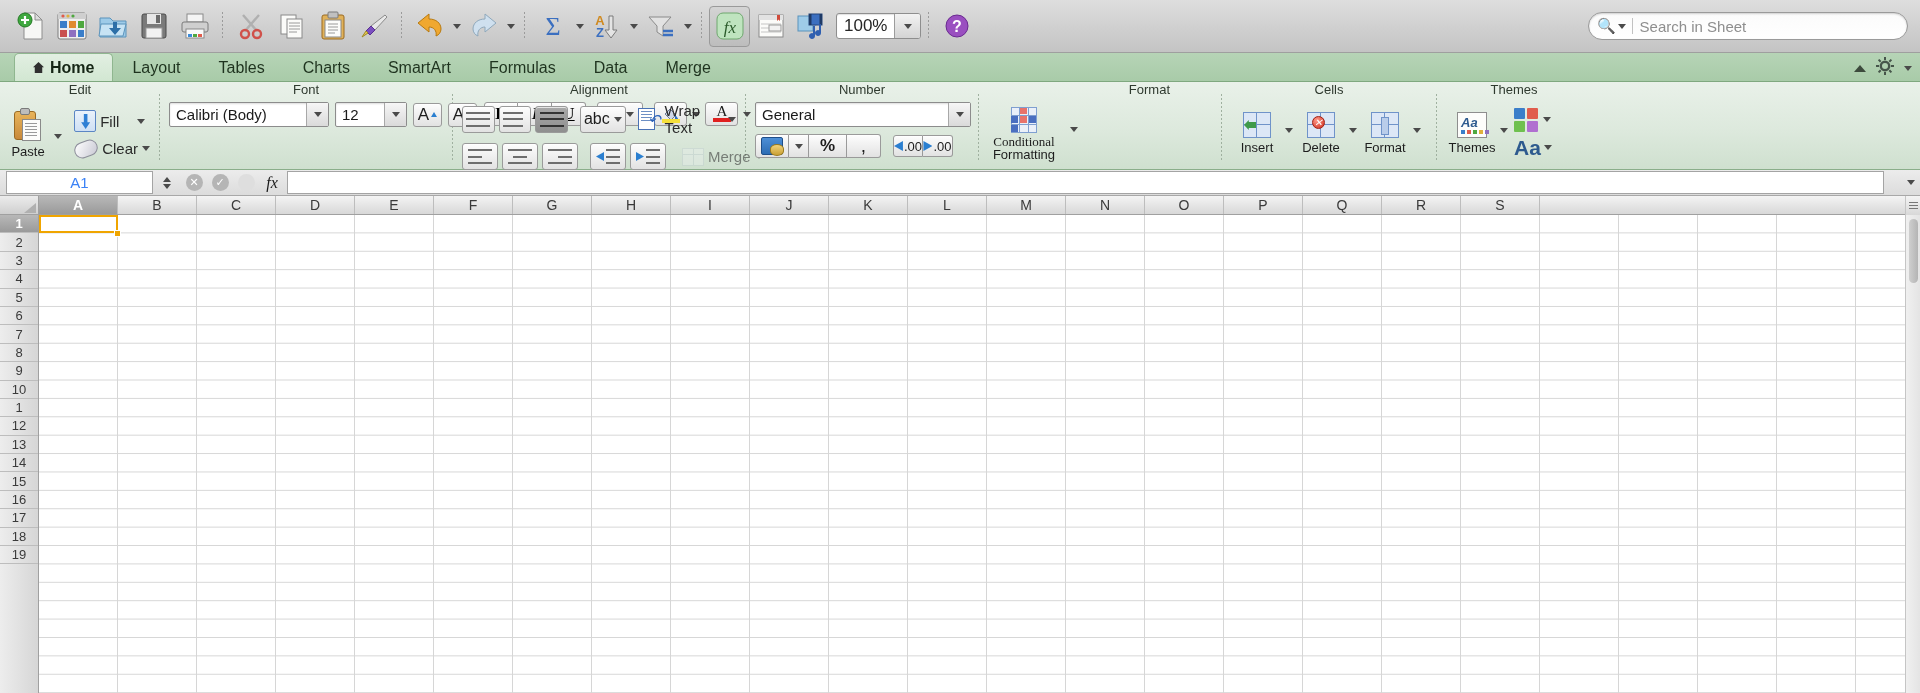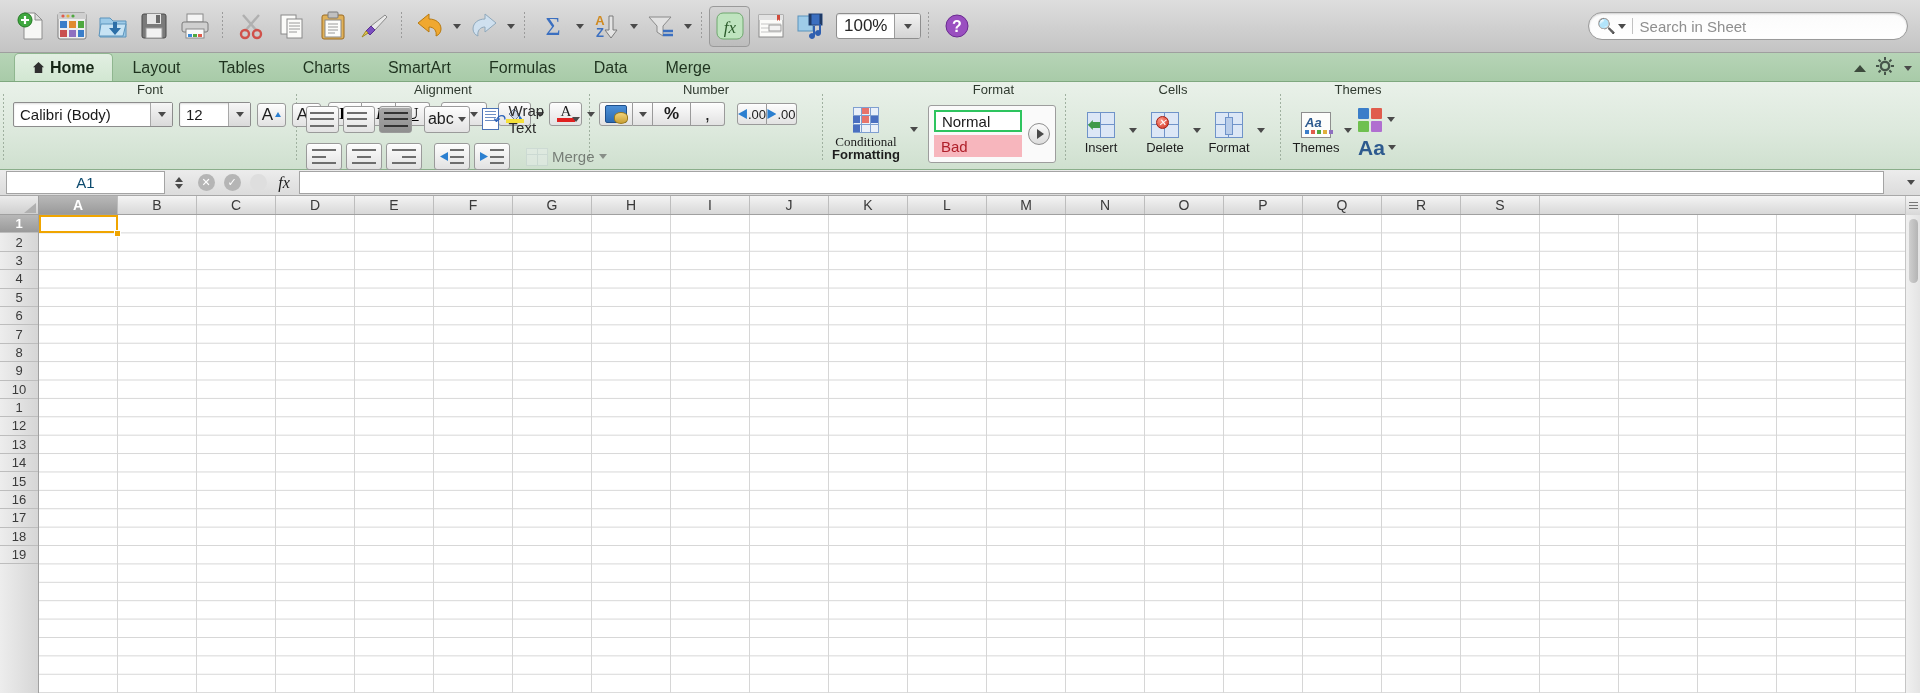--- a/index.html
+++ b/index.html
@@ -211,22 +211,22 @@
   .colorsico{width:26px;height:24px;display:grid;grid-template-columns:11px 11px;grid-template-rows:11px 11px;gap:2px;}
   .colorsico i{display:block;border-radius:1px;}
   .aa-big{font-size:21px;color:#2d5a8e;font-weight:bold;}
 
   
   .formulabar{
     height:26px; flex:0 0 26px; display:flex; align-items:stretch;
     background:linear-gradient(180deg,#ececec,#dcdcdc);
     border-bottom:1px solid #a8a8a8;
   }
-  .namebox{ width:159px; background:#fff; border:1px solid #a4a4a4; margin:1px 0 1px 6px;
-     display:flex; align-items:center; justify-content:center; font-size:15px; color:#0c4a6e;}
+  .namebox{ width:147px; background:#fff; border:1px solid #a4a4a4; margin:1px 0 1px 6px;
+     display:flex; align-items:center; justify-content:center; font-size:15px; color:#3b82f6;}
   .stepper{ width:20px; display:flex;flex-direction:column;align-items:center;justify-content:center;gap:2px;margin:0 4px;}
   .st-up{width:0;height:0;border-left:4px solid transparent;border-right:4px solid transparent;border-bottom:5px solid #4a4a4a;}
   .st-dn{width:0;height:0;border-left:4px solid transparent;border-right:4px solid transparent;border-top:5px solid #4a4a4a;}
   .fbtn{ width:26px;display:flex;align-items:center;justify-content:center; }
   .circ{width:17px;height:17px;border-radius:50%;background:#b5b5b5;color:#fff;font-size:11px;
      display:flex;align-items:center;justify-content:center;}
   .circ.ok{background:#b5b5b5;}
   .circ.dim{background:#dedede;}
   .fx{ font-style:italic; font-size:16px; color:#1a1a1a; font-family:"Liberation Serif",serif;}
   .fline{ flex:1; background:#fff; border:1px solid #a4a4a4; margin:1px 18px 1px 2px; }
@@ -493,20 +493,46 @@
             <circle cx="9" cy="9" r="4.2" fill="none" stroke="#46554a" stroke-width="2.4"></circle>
             <path d="M9 0v3M9 15v3M0 9h3M15 9h3M2.6 2.6l2.1 2.1M13.3 13.3l2.1 2.1M15.4 2.6l-2.1 2.1M4.7 13.3l-2.1 2.1" stroke="#46554a" stroke-width="2"></path>
           </svg>
       </span>
       <i class="caret"></i>
     </div>
   </div>
 
   <div class="ribbon">
 
+    <div class="grp" style="width:156px">
+      <div class="grp-title">Edit</div>
+      <div class="grp-body" style="gap:8px">
+        <div class="big-btn">
+          <span class="ico-paste">
+              <i class="clip"></i>
+              <i class="clip2"></i>
+              <i class="pg"></i>
+            </span>
+          <span class="big-lbl">Paste</span>
+        </div>
+        <i class="caret" style="margin-top:6px"></i>
+        <div style="display:flex;flex-direction:column;gap:8px;margin-left:4px;">
+          <div class="sm-row">
+            <span class="ico-fill"></span>
+            <span class="lbl">Fill</span>
+            <i class="caret" style="margin-left:14px"></i>
+          </div>
+          <div class="sm-row">
+            <span class="ico-eraser"></span>
+            <span class="lbl">Clear</span>
+            <i class="caret"></i>
+          </div>
+        </div>
+      </div>
+    </div>
 
     <div class="grp-div"></div>
 
     <div class="grp" style="width:290px">
       <div class="grp-title">Font</div>
       <div class="grp-body" style="flex-direction:row;align-items:flex-start;gap:7px;padding-top:4px;">
         <div style="display:flex;gap:6px;align-items:center;">
           <div class="field" style="width:160px">
             <span class="txt">Calibri (Body)</span>
             <span class="drop">
@@ -654,20 +680,26 @@
           </div>
         </div>
       </div>
     </div>
 
     <div class="grp-div"></div>
 
     <div class="grp" style="width:230px">
       <div class="grp-title">Number</div>
       <div class="grp-body" style="flex-direction:column;align-items:flex-start;gap:7px;padding-top:4px;">
+        <div class="field" style="width:216px">
+          <span class="txt">General</span>
+          <span class="drop">
+              <i class="caret"></i>
+            </span>
+        </div>
         <div style="display:flex;gap:4px;align-items:center;">
           <div style="display:flex;">
             <div class="ctl" style="width:34px;border-radius:3px 0 0 3px;">
                 <i class="moneyico"></i>
               </div>
             <div class="ctl" style="width:20px;border-radius:0;border-left:none;">
                 <i class="caret"></i>
               </div>
             <div class="ctl" style="width:38px;border-radius:0;border-left:none;">
                 <span class="pct">%</span>
@@ -697,30 +729,23 @@
       <div class="grp-body" style="gap:10px;align-items:center;">
         <div class="big-btn" style="width:72px">
           <span class="cfico">
             <i class="r" style="left:9px;top:1px;width:7px;height:6px;"></i>
             <i class="b" style="left:0px;top:9px;width:7px;height:7px;"></i>
             <i class="r" style="left:9px;top:9px;width:7px;height:7px;"></i>
             <i class="b" style="left:18px;top:9px;width:7px;height:7px;"></i>
             <i class="b" style="left:0px;top:18px;width:7px;height:7px;"></i>
           </span>
           <span class="big-lbl" style="line-height:13px;text-align:center;font-family:Liberation Serif, serif;">Conditional</span>
-          <span class="big-lbl" style="line-height:13px;text-align:center;margin-top:-2px;font-weight:bold;">Formatting</span>
+          <span class="big-lbl" style="line-height:13px;text-align:center;margin-top:-2px;">Formatting</span>
         </div>
         <i class="caret" style="margin-top:-8px"></i>
-        <div class="styles-box">
-          <div class="style-chips">
-            <div class="chip chip-normal">Normal</div>
-            <div class="chip chip-bad">Bad</div>
-          </div>
-          <div class="playbtn"></div>
-        </div>
       </div>
     </div>
 
     <div class="grp-div"></div>
 
     <div class="grp" style="width:212px">
       <div class="grp-title">Cells</div>
       <div class="grp-body" style="gap:2px;align-items:center;">
         <div class="big-btn">
           <span class="cellico">

